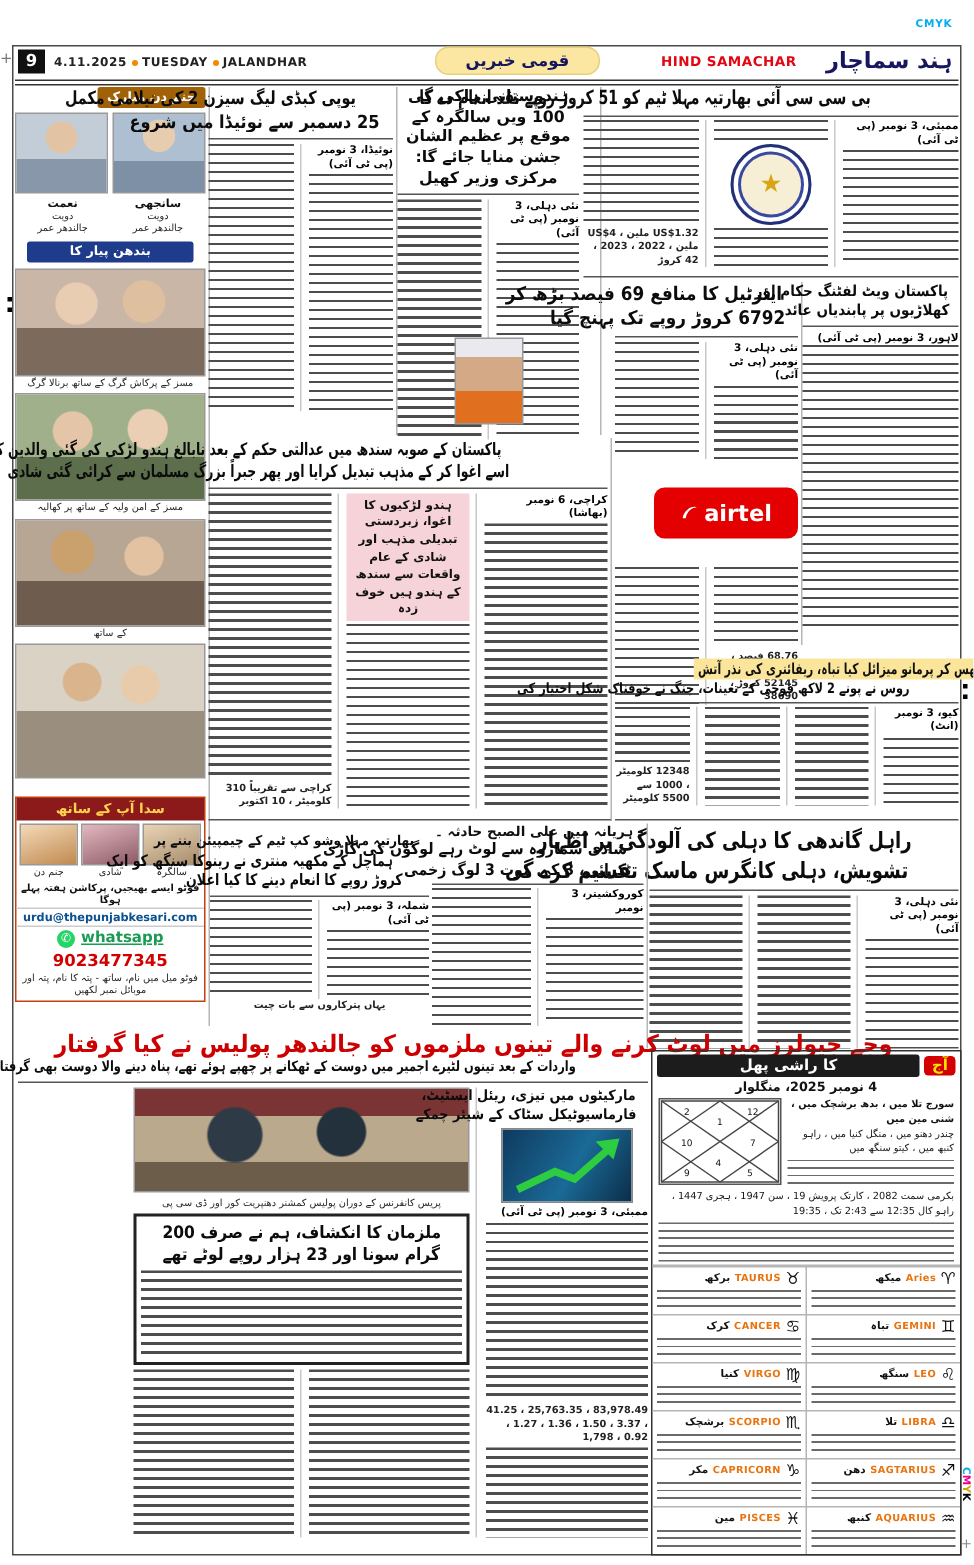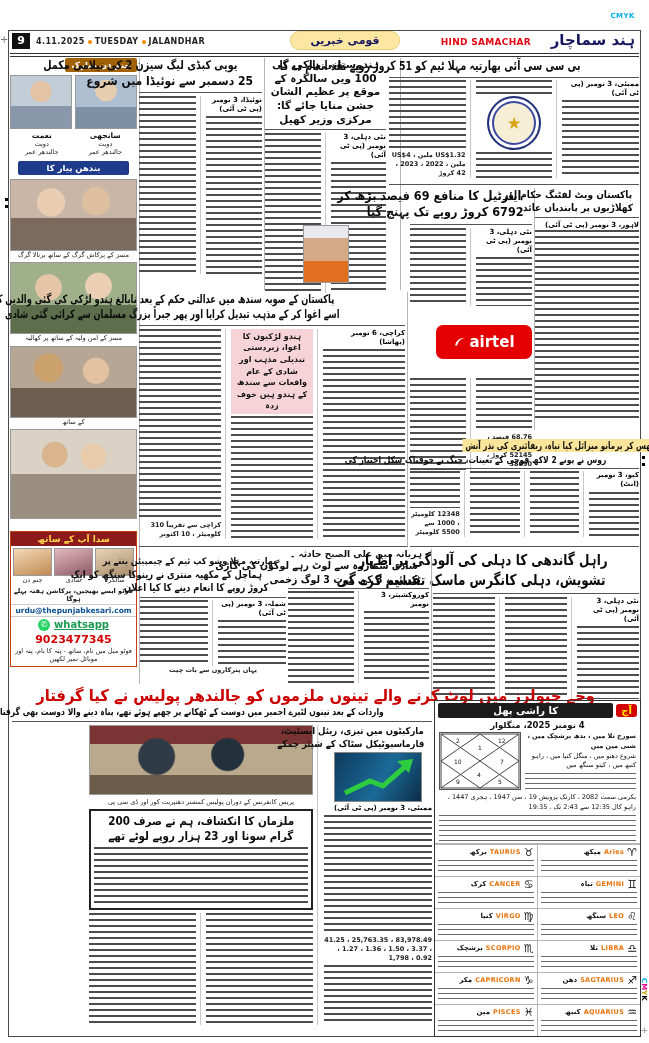--- a/index.html
+++ b/index.html
@@ -391,21 +391,21 @@
         <text x="16" y="10" font-size="6" fill="#111">2</text>
         <text x="58" y="10" font-size="6" fill="#111">12</text>
         <text x="14" y="31" font-size="6" fill="#111">10</text>
         <text x="60" y="31" font-size="6" fill="#111">7</text>
         <text x="37" y="44" font-size="6" fill="#111">4</text>
         <text x="16" y="51" font-size="6" fill="#111">9</text>
         <text x="58" y="51" font-size="6" fill="#111">5</text>
       </svg>
       <div style="flex:1;">
         <div class="rtl" style="font-size:6.5px;font-weight:bold;line-height:1.5;">سورج تلا میں ، بدھ برشچک میں ، شنی مین میں</div>
-        <div class="rtl" style="font-size:6.5px;line-height:1.5;">شروع دھنو میں ، منگل کنیا میں ، راہو کنبھ میں ، کیتو سنگھ میں</div>
+        <div class="rtl" style="font-size:6.5px;line-height:1.5;">چندر دھنو میں ، منگل کنیا میں ، راہو کنبھ میں ، کیتو سنگھ میں</div>
         <div class="sim lt" style="height:18px;margin-top:2px;"></div>
       </div>
     </div>
     <div class="rtl" style="font-size:6.5px;padding:0 4px;line-height:1.5;">بکرمی سمت 2082 ، کارتک پرویش 19 ، سن 1947 ، ہجری 1447 ، راہو کال 12:35 سے 2:43 تک ، 19:35</div>
     <div class="sim lt" style="height:26px;margin:2px 4px;"></div>
     <div style="display:grid;grid-template-columns:1fr 1fr;direction:rtl;border-top:1px solid #b5b5b5;">
 
       <div class="zcell">
           <div class="zhead">
             <span class="zicon">♈</span>

